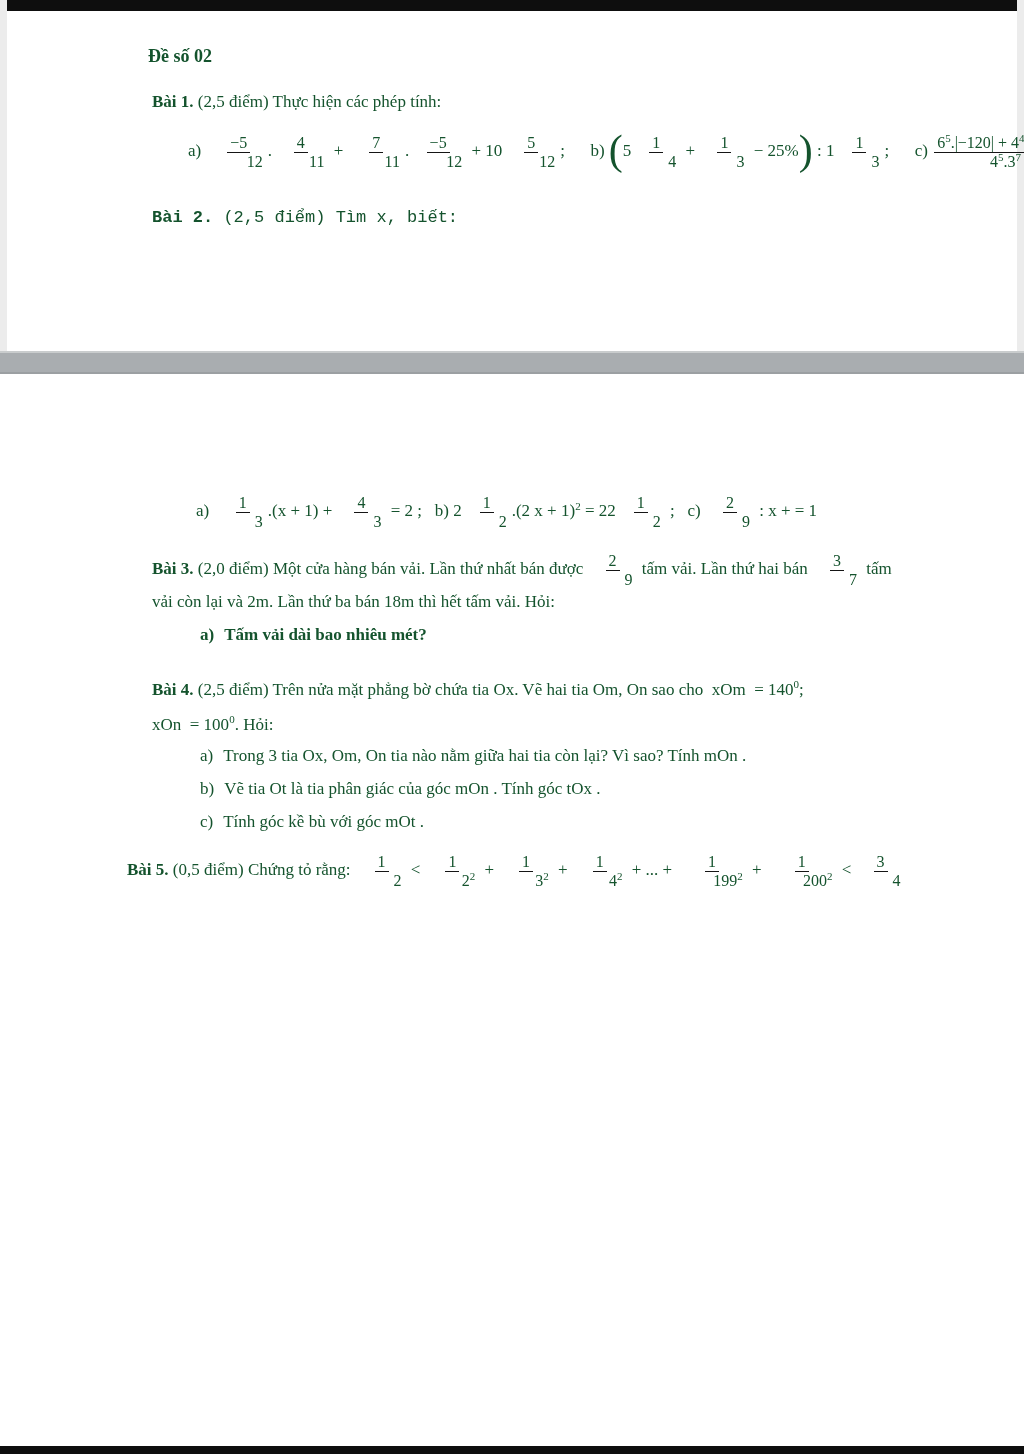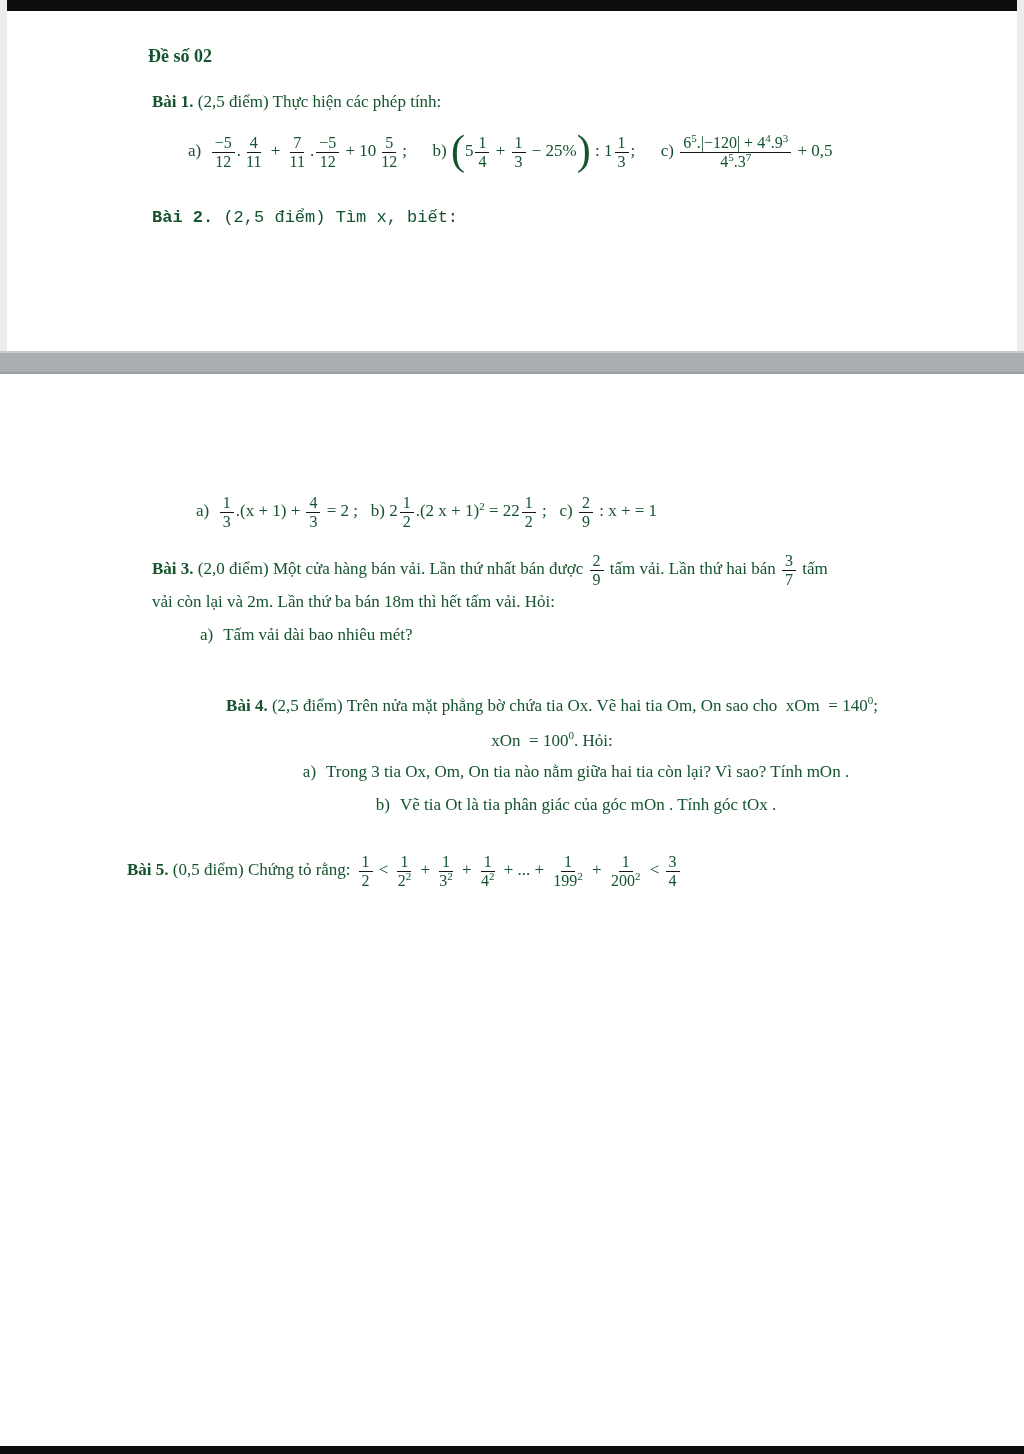--- a/index.html
+++ b/index.html
@@ -22,30 +22,30 @@
   .phead b{font-weight:bold;}
   #bai1-head{top:92px;left:152px;}
   #bai2-head{top:208px;left:152px;font-family:Liberation Mono, monospace;}
 
   .math-line{position:absolute;white-space:nowrap;font-size:17px;}
   #math1{top:134px;left:188px;}
   #math2{top:494px;left:196px;}
 
   .frac{display:inline-flex;flex-direction:column;align-items:center;vertical-align:middle;line-height:1.12;margin:0 2px;font-size:16px;text-align:center;}
   .frac .num{border-bottom:1px solid #151515;padding:0 3px;}
-  .frac .den{padding:0 3px;}
+  .frac .den{padding:0 3px;margin-left:32px;}
   sup{font-size:11px;line-height:0;vertical-align:super;}
   .bigp{font-size:42px;font-weight:100;line-height:0;vertical-align:middle;position:relative;top:-2px;}
 
   .para{position:absolute;font-size:17px;}
   #bai3{top:552px;left:152px;width:800px;}
   #bai3 .statement{line-height:26px;}
   #bai3 .items{margin-top:7px;}
-  #bai3 .item{padding-left:48px;line-height:25px;}
-  #bai4{top:688px;left:152px;width:800px;text-align:center;}
+  #bai3 .item{padding-left:48px;line-height:25px;font-weight:bold;}
+  #bai4{top:672px;left:152px;width:800px;}
   #bai4 .statement{line-height:35px;}
   #bai4 .items{margin-top:1px;}
   #bai4 .item{padding-left:48px;line-height:26px;margin-bottom:7px;}
   #bai5{top:853px;left:127px;width:800px;}
   .mathwrap{margin-left:6px;}
   .ilabel{margin-right:10px;}
 </style>
 </head>
 <body>
 
@@ -134,20 +134,23 @@
     <div class="statement">
       <b>Bài 4.</b><span> (2,5 điểm) Trên nửa mặt phẳng bờ chứa tia Ox. Vẽ hai tia Om, On sao cho&nbsp; xOm&nbsp; = 140<sup>0</sup>;<br>xOn&nbsp; = 100<sup>0</sup>. Hỏi:</span>
     </div>
     <div class="items">
       <div class="item">
         <span class="ilabel">a)</span><span>Trong 3 tia Ox, Om, On tia nào nằm giữa hai tia còn lại? Vì sao? Tính&nbsp;mOn&nbsp;.</span>
       </div>
       <div class="item">
         <span class="ilabel">b)</span><span>Vẽ tia Ot là tia phân giác của góc&nbsp;mOn&nbsp;. Tính góc&nbsp;tOx&nbsp;.</span>
       </div>
+      <div class="item">
+        <span class="ilabel">c)</span><span>Tính góc kề bù với góc&nbsp;mOt&nbsp;.</span>
+      </div>
     </div>
   </div>
 
   <div class="para" id="bai5">
     <b>Bài 5.</b><span> (0,5 điểm) Chứng tỏ rằng:</span><span class="mathwrap"><span class="frac">
           <span class="num">1</span>
           <span class="den">2</span>
         </span> &lt; <span class="frac">
           <span class="num">1</span>
           <span class="den">2<sup>2</sup></span>

